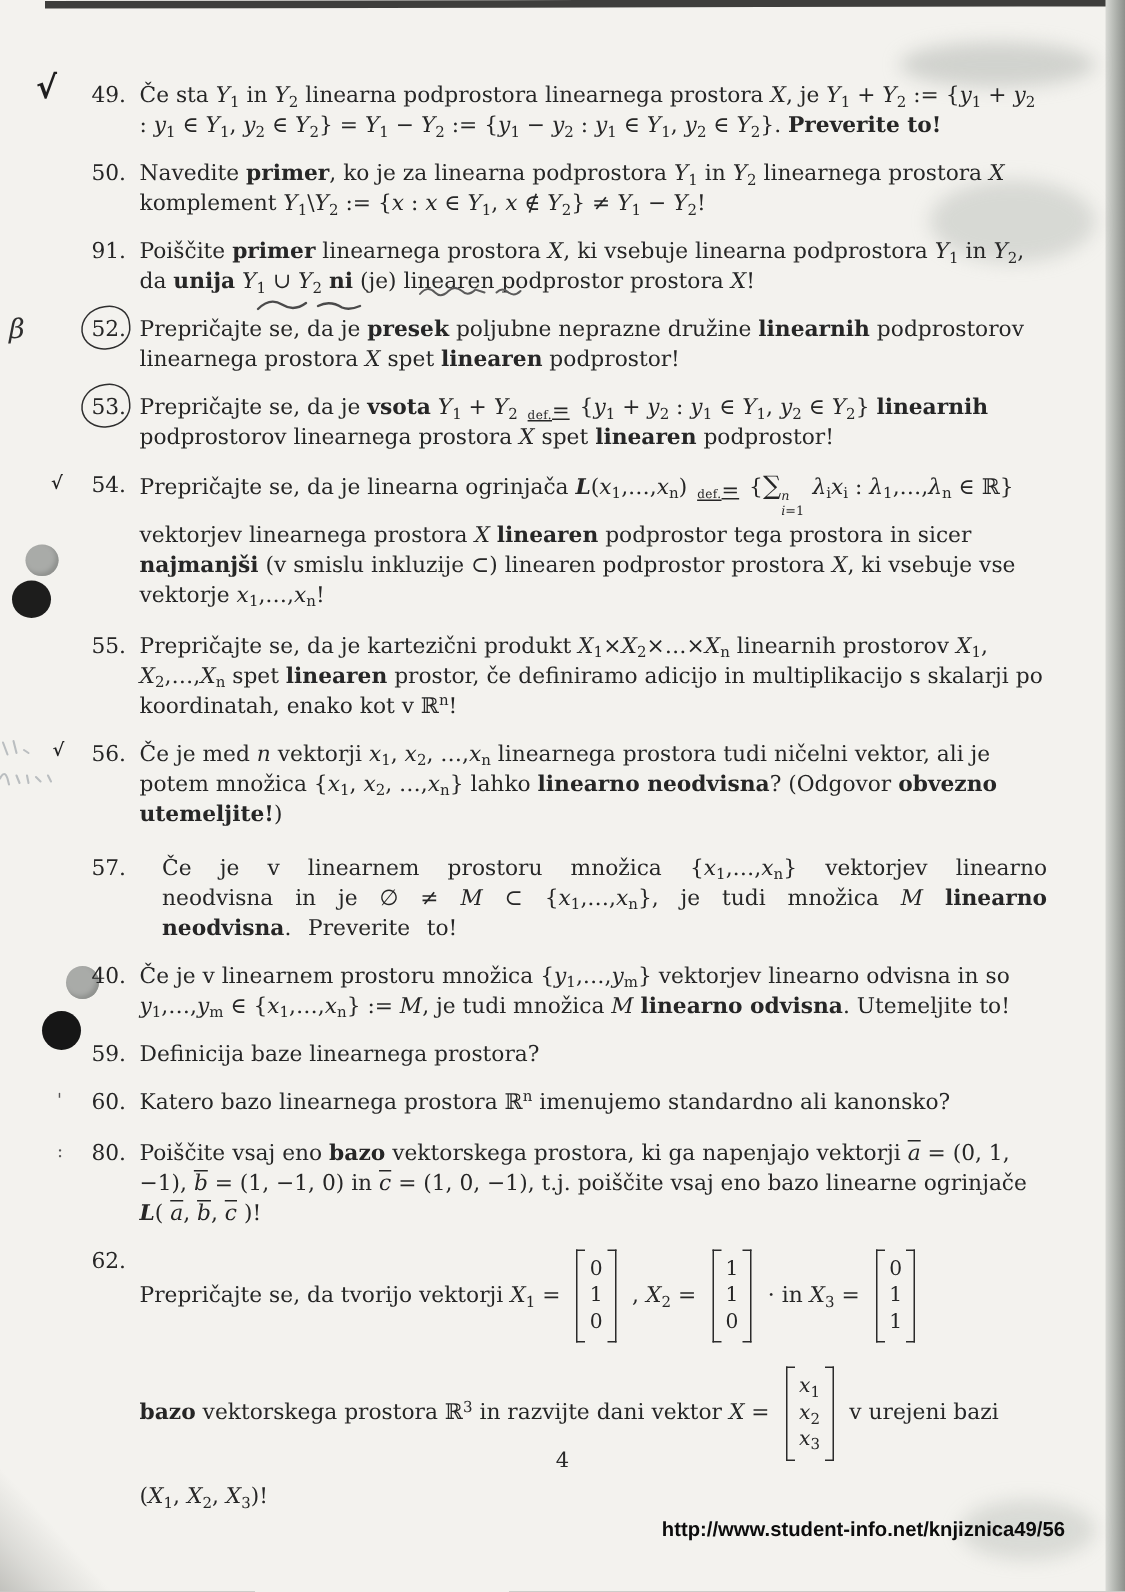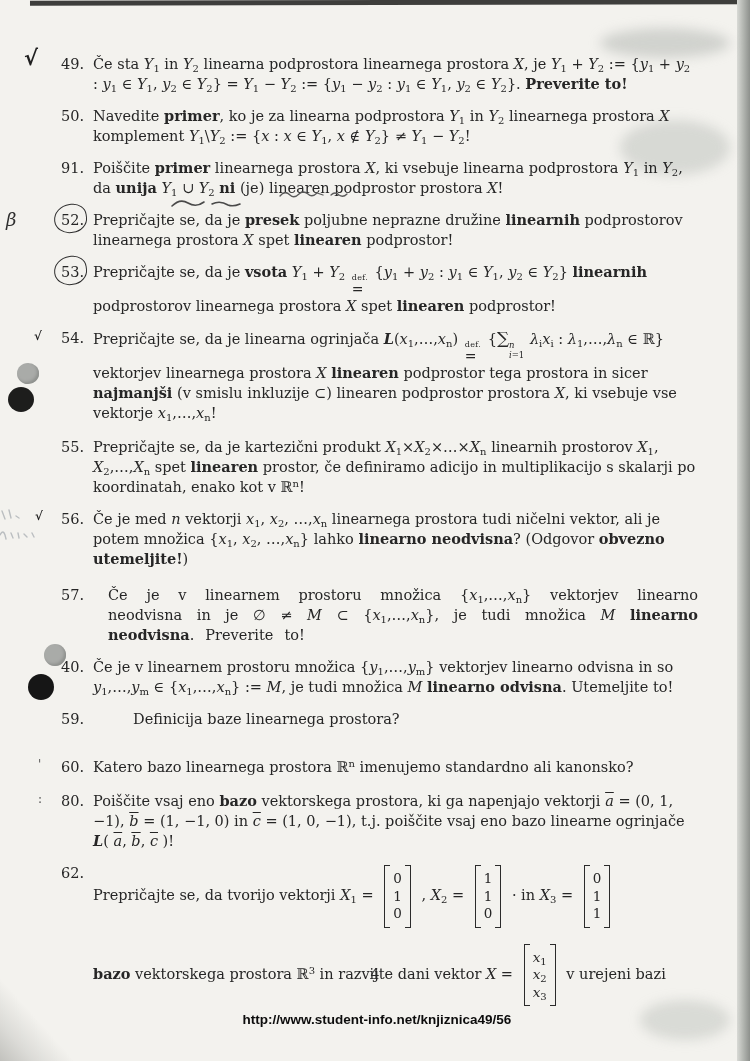--- a/index.html
+++ b/index.html
@@ -30,40 +30,40 @@
   .p56 .mark{font-size:12px;left:-15px;top:-3px;}
   .p60 .mark,.p61 .mark{font-size:12px;left:-12px;top:-2px;color:#555;font-weight:normal;}
   .numin{position:relative;display:inline-block;}
   .numin.circled::after{content:'';position:absolute;left:-7px;right:-3px;top:-6px;bottom:-3px;border:1.6px solid #2e2e2e;border-radius:55% 45% 50% 50%;transform:rotate(-7deg);}
   b{font-weight:700;}
   i{font-style:italic;}
   sub{font-size:10px;vertical-align:-3px;line-height:0;}
   sup{font-size:10px;vertical-align:5px;line-height:0;}
   .ov{text-decoration:overline;}
   .scr{font-weight:bold;}
-  .defeq{display:inline-flex;flex-direction:column;align-items:flex-start;vertical-align:-3px;line-height:1;margin:0 2px;}
+  .defeq{display:inline-flex;flex-direction:row;align-items:flex-end;vertical-align:-3px;line-height:1;margin:0 2px;text-decoration:underline;}
   .dlbl{font-size:8px;letter-spacing:.3px;}
   .deq{font-size:14px;}
   .bsum{font-size:17px;}
   .slim{display:inline-flex;flex-direction:column;font-size:8.5px;line-height:1.15;vertical-align:-4px;margin-right:1px;}
   .p57 .ptext{text-align:justify;word-spacing:6.5px;margin-left:15px;}
-  .p54{margin-bottom:14px;} .p56{margin-bottom:16px;} .p59{margin-bottom:28px;gap:40px;} .p60{margin-bottom:14px;}
+  .p54{margin-bottom:14px;} .p56{margin-bottom:16px;} .p59{margin-bottom:12px;} .p60{margin-bottom:14px;}
   .vec{display:inline-flex;flex-direction:column;align-items:center;justify-content:center;padding:5px 9px;margin:2px 6px;position:relative;vertical-align:middle;line-height:1.3;font-size:13.5px;}
   .vec::before,.vec::after{content:'';position:absolute;top:0;bottom:0;width:5px;}
   .vec::before{left:0;border:1.5px solid #2b2b2b;border-right:0;}
   .vec::after{right:0;border:1.5px solid #2b2b2b;border-left:0;}
   .r62{display:block;margin-bottom:12px;}
   .r62.last{margin-bottom:0;}
   
   .beta{position:absolute;left:-44px;top:0px;font-style:italic;font-size:18px;color:#2f2f2f;font-family:"DejaVu Serif",serif;}
   .squig{position:absolute;pointer-events:none;}
   .pencil{position:absolute;left:-52px;top:-4px;pointer-events:none;opacity:.55;}
   
   .pageno{position:absolute;left:0;top:966px;width:750px;text-align:center;font-size:14px;color:#2a2a2a;}
-  .footer{position:absolute;left:44px;right:40px;top:1012px;display:flex;justify-content:center;font-family:"Liberation Sans",sans-serif;font-weight:700;font-size:13.5px;color:#0c0c0c;}
+  .footer{position:absolute;left:44px;right:40px;top:1012px;display:flex;justify-content:flex-end;font-family:"Liberation Sans",sans-serif;font-weight:700;font-size:13.5px;color:#0c0c0c;}
 </style>
 </head>
 <body>
 
 <div class="sheet">
   <div class="top-edge"></div>
   <div class="right-strip"></div>
   <div class="blob b1"></div>
   <div class="blob b2"></div>
   <div class="blob b3"></div>
@@ -179,20 +179,21 @@
             </span> · in <i>X</i><sub>3</sub> = <span class="vec">
               <span>0</span>
               <span>1</span>
               <span>1</span>
             </span></span>
           <span class="r62"><b>bazo</b> vektorskega prostora ℝ<sup>3</sup> in razvijte dani vektor <i>X</i> = <span class="vec">
               <span><i>x</i><sub>1</sub></span>
               <span><i>x</i><sub>2</sub></span>
               <span><i>x</i><sub>3</sub></span>
             </span> v urejeni bazi</span>
+          <span class="r62 last">(<i>X</i><sub>1</sub>, <i>X</i><sub>2</sub>, <i>X</i><sub>3</sub>)!</span>
         </div>
     </div>
 
   </div>
 
   <div class="pageno">4</div>
 
   <div class="footer">
     <span>http://www.student-info.net/knjiznica</span>
     <span>49/56</span>

